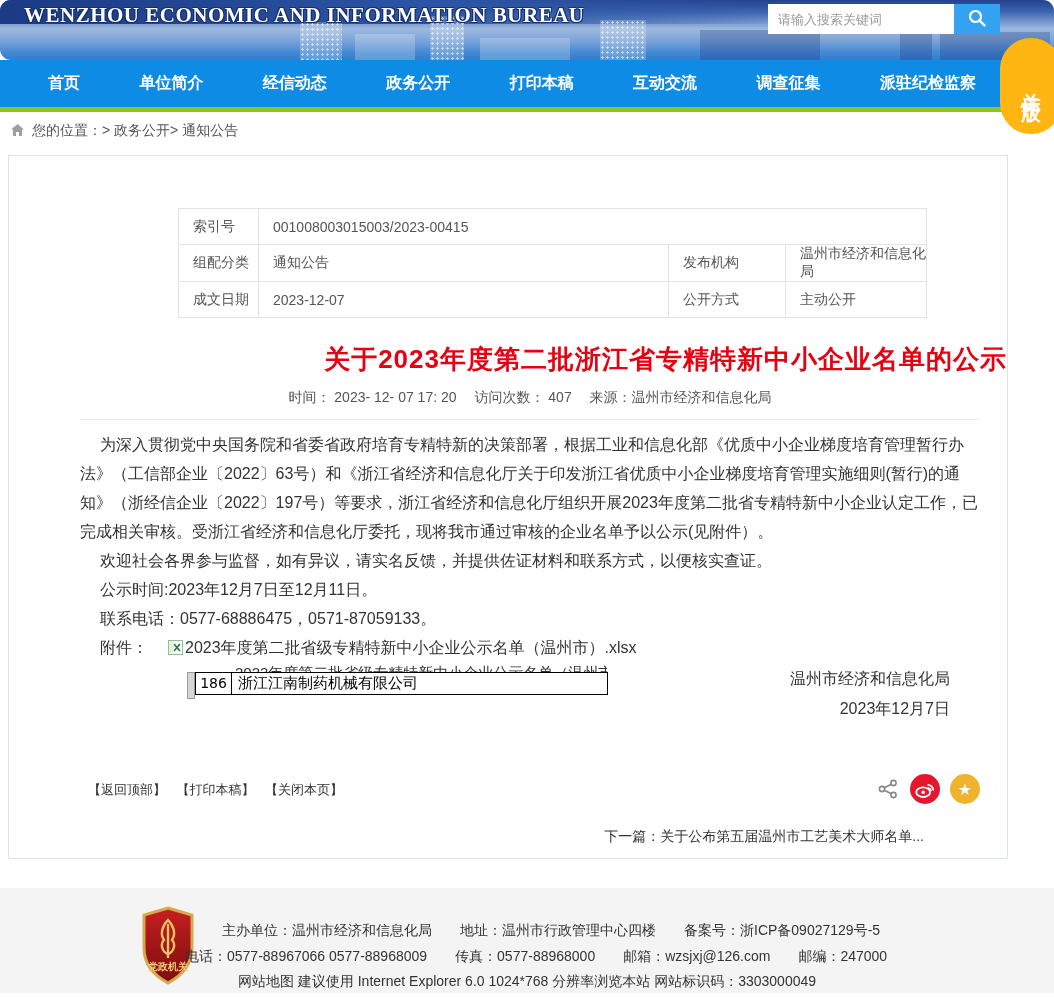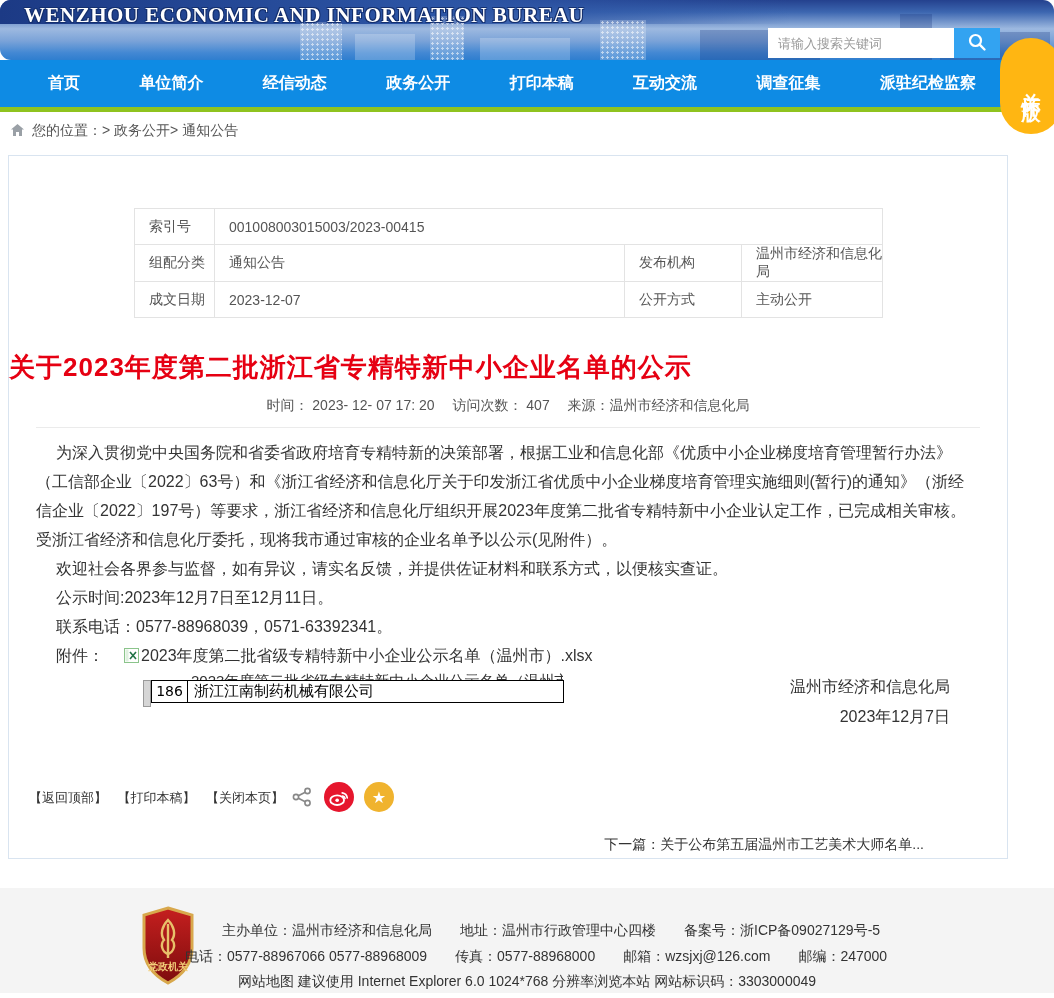--- a/index.html
+++ b/index.html
@@ -16,21 +16,21 @@
     background:linear-gradient(90deg,#1c3a85,#2c55a5 55%,rgba(44,85,165,0)); }
   .bld { position:absolute; bottom:0; }
   .bld.light { background:rgba(255,255,255,.22); }
   .bld.dark  { background:rgba(25,55,125,.28); }
   .bld.dots  { background-image:radial-gradient(rgba(255,255,255,.55) 1px, transparent 1.4px);
                background-size:5px 5px; }
   .site-title { position:absolute; top:3px; left:24px;
     font-family:"Liberation Serif", serif; font-weight:bold; font-size:21px; color:#fff;
     letter-spacing:.5px;
     text-shadow:-1px -1px 0 #15306e, 1px -1px 0 #15306e, -1px 1px 0 #15306e, 1px 1px 0 #15306e; }
-  .search-wrap { position:absolute; top:12px; left:768px; height:46px; display:flex;align-items:flex-end; }
+  .search-wrap { position:absolute; top:4px; left:768px; height:46px; display:flex; }
   .search-input { width:186px; height:30px; border:none; outline:none;
     padding:0 10px; font-size:13px; color:#333; background:#fff; }
   .search-input::placeholder { color:#9a9a9a; }
   .search-btn { width:46px; height:30px; border:none; background:#33a3f1;
     display:flex; align-items:center; justify-content:center; cursor:pointer; }
   
   .care-badge { position:absolute; top:38px; right:-8px; width:62px; height:96px;
     background:#ffb612; border-radius:31px; z-index:30; display:flex;
     align-items:center; justify-content:center; cursor:pointer; }
   .care-badge span { writing-mode:vertical-rl; color:#fff; font-size:19px;
@@ -38,27 +38,27 @@
   
   .nav { height:52px; background:#0e8be4; border-bottom:5px solid #8fc31f;
     display:flex; align-items:center; justify-content:space-between;
     padding:0 78px 0 48px; position:relative; z-index:5; }
   .nav-item { color:#fff; font-size:16px; font-weight:bold; cursor:pointer; white-space:nowrap; }
   
   .breadcrumb { height:38px; display:flex; align-items:center; gap:7px;
     padding-left:10px; font-size:14px; color:#555; }
   
   .content-box { margin:5px 8px 0 8px; width:1000px; height:704px;
-    border:1px solid #d9e4f0; background:#fff; position:relative; }
+    border:1px solid #d9e4f0; background:#fff; position:relative;padding-left:44px; }
   .info-table { border-collapse:collapse; margin:52px 0 0 125px; }
   .info-table td { border:1px solid #e3e3e3; height:36px; font-size:14px;
     color:#555; padding-left:14px; background:#fff; }
   .td-lab1 { width:80px; } .td-val1 { width:410px; }
   .td-lab2 { width:117px; } .td-val2 { width:141px; }
-  .art-title { margin-top:32px; text-align:left; font-size:26px; font-weight:bold;
+  .art-title { margin-top:24px; text-align:right; font-size:26px; font-weight:bold;
     color:#e60012; letter-spacing:1px; }
   .art-meta { margin-top:12px; text-align:center; font-size:14px; color:#555; }
   .art-meta span { margin:0 7px; }
   .divider { margin:12px 27px 0 27px; border-top:1px solid #ebebeb; }
   .body-text { margin:10px 27px 0 27px; font-size:16px; color:#333; }
   .body-text p { line-height:29px; text-indent:20px; }
   .attach-line { line-height:29px; text-indent:20px; font-size:16px; }
   .attach-link { color:#333; cursor:pointer; }
   .xls-icon { display:inline-block; vertical-align:-2px; margin-right:2px; }
   
@@ -70,21 +70,21 @@
     background:#d6d6d6; border:1px solid #9a9a9a; }
   .preview-table { position:absolute; left:88px; top:8px; width:413px; height:23px;
     border:1px solid #000; background:#fff; display:flex; align-items:stretch;
     font-family:"DejaVu Sans", sans-serif; }
   .cell-no { width:36px; border-right:1px solid #000; text-align:center;
     font-size:14px; line-height:21px; color:#000; }
   .cell-name { padding-left:6px; font-size:15px; line-height:21px; color:#000; }
   .signature { position:absolute; right:3px; top:0; text-align:right;
     font-size:16px; color:#333; line-height:30px; }
   
-  .actions { margin:26px 27px 0 20px; display:flex; 
+  .actions { margin:26px 27px 0 35px; display:flex; justify-content:space-between;
     align-items:center; }
   .doc-links span { font-size:13px; color:#333; margin-right:6px; cursor:pointer; }
   .share-box { display:flex; align-items:center; gap:10px; }
   .circle { width:30px; height:30px; border-radius:50%; display:flex;
     align-items:center; justify-content:center; cursor:pointer; }
   .circle.weibo { background:#e6162d; }
   .circle.star { background:#f0b32e; color:#fff; font-size:16px; }
   .share-flat { cursor:pointer; display:flex; align-items:center; }
   .next-post { margin-top:24px; padding-right:83px; text-align:right;
     font-size:14px; color:#333; cursor:pointer; }
@@ -177,21 +177,21 @@
     <span>访问次数： 407</span>
     <span>来源：温州市经济和信息化局</span>
   </div>
 
   <div class="divider"></div>
 
   <div class="body-text">
     <p>为深入贯彻党中央国务院和省委省政府培育专精特新的决策部署，根据工业和信息化部《优质中小企业梯度培育管理暂行办法》（工信部企业〔2022〕63号）和《浙江省经济和信息化厅关于印发浙江省优质中小企业梯度培育管理实施细则(暂行)的通知》（浙经信企业〔2022〕197号）等要求，浙江省经济和信息化厅组织开展2023年度第二批省专精特新中小企业认定工作，已完成相关审核。受浙江省经济和信息化厅委托，现将我市通过审核的企业名单予以公示(见附件）。</p>
     <p>欢迎社会各界参与监督，如有异议，请实名反馈，并提供佐证材料和联系方式，以便核实查证。</p>
     <p>公示时间:2023年12月7日至12月11日。</p>
-    <p>联系电话：0577-88968039，0571-63392341。</p>
+    <p>联系电话：0577-68886475，0571-87059133。</p>
     <p class="attach-line">
       <span>附件：</span><span class="xls-icon"><svg width="15" height="15" viewBox="0 0 15 15">
             <rect x="0.5" y="0.5" width="14" height="14" fill="#fff" stroke="#8bc48b"></rect>
             <rect x="1.5" y="1.5" width="3" height="12" fill="#dff0df"></rect>
             <path d="M6 4 L12 11 M12 4 L6 11" stroke="#217346" stroke-width="1.6"></path>
           </svg></span><span class="attach-link">2023年度第二批省级专精特新中小企业公示名单（温州市）.xlsx</span>
     </p>
 
     <div class="preview-zone">
       <div class="sliver">2023年度第二批省级专精特新中小企业公示名单（温州市）.xlsx</div>

